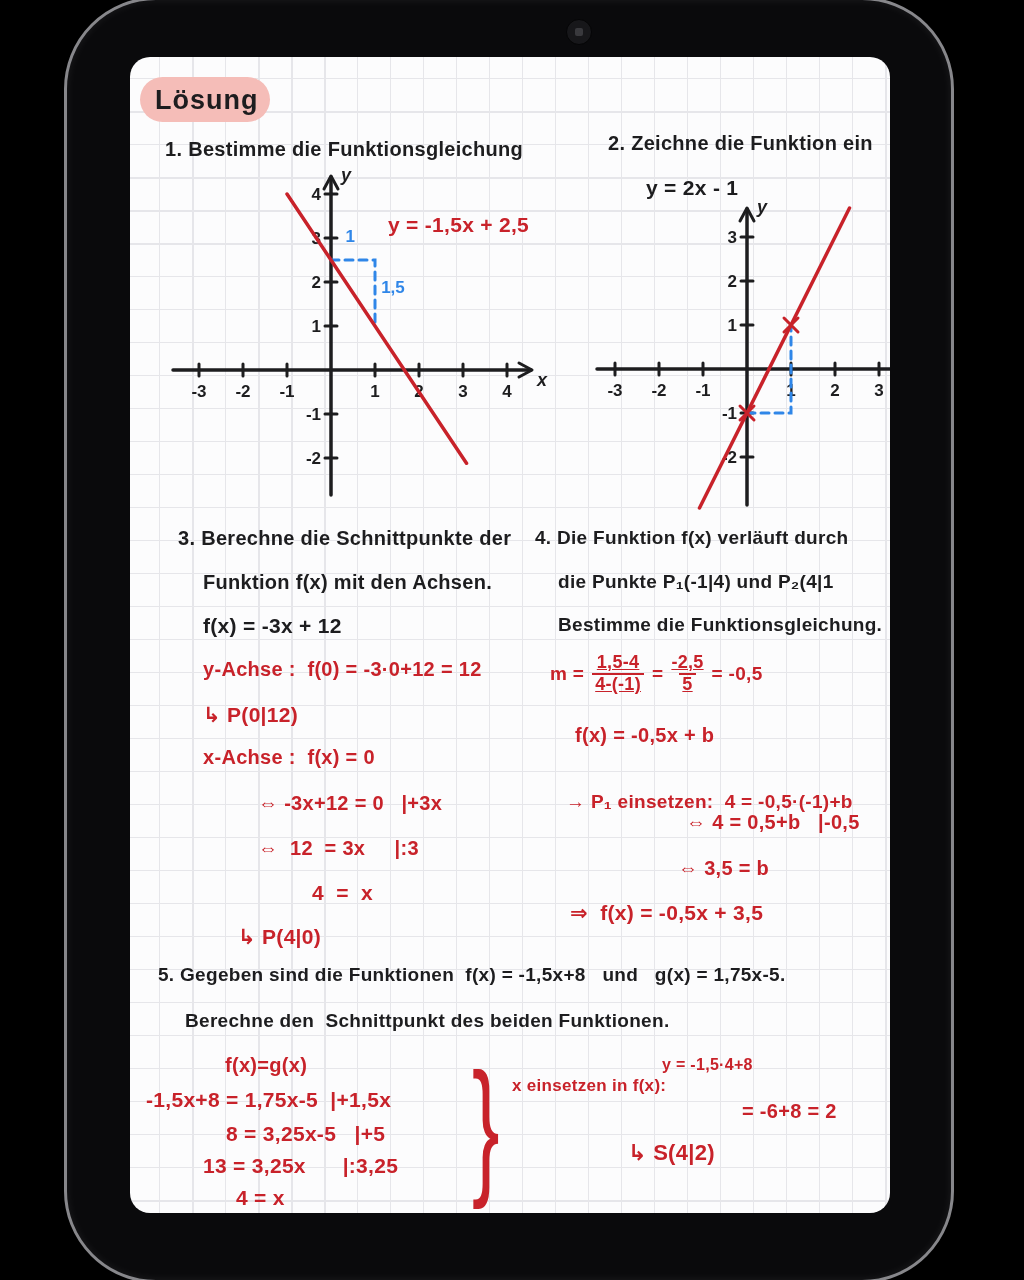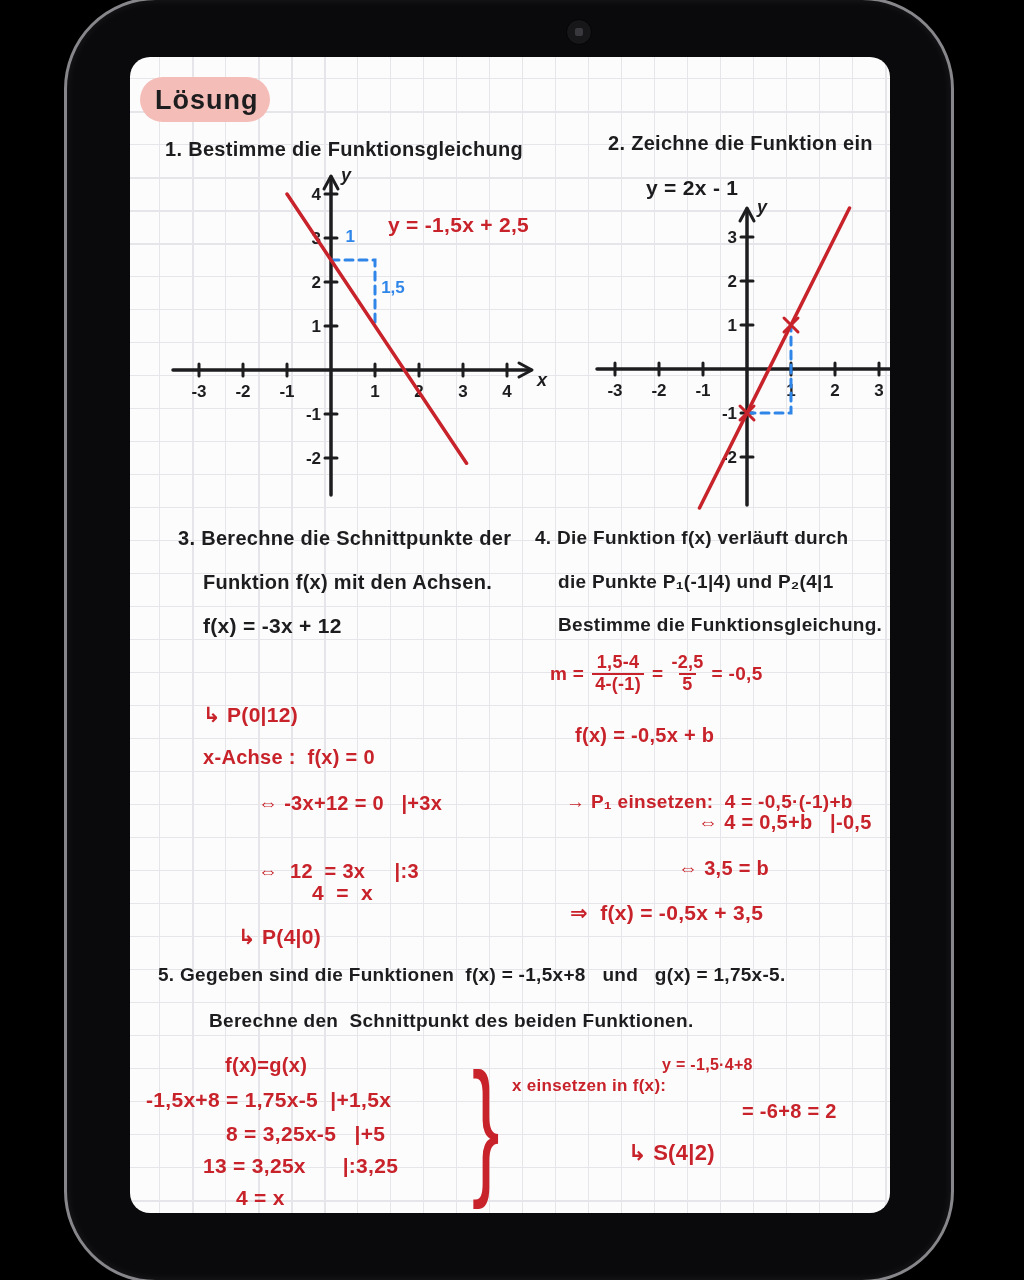--- a/index.html
+++ b/index.html
@@ -33,21 +33,21 @@
   .black{color:#1d1d1f;}
   .red{color:#c8222a;}
   .hl{
     position:absolute;background:#f5bdb8;border-radius:24px;
   }
   .title{font-size:27px;font-weight:bold;letter-spacing:1px;}
   .h{font-weight:bold;}
   svg{position:absolute;overflow:visible;}
   svg text{font-family:"Liberation Sans","DejaVu Sans",sans-serif;}
   .mline{display:flex;align-items:center;gap:8px;font-size:19px;font-weight:bold;}
-  .frac{display:inline-flex;flex-direction:column;align-items:center;line-height:1.05;font-size:18px;}
+  .frac{display:inline-flex;flex-direction:column;align-items:center;line-height:1.05;font-size:18px;text-decoration:underline;}
   .frac .den{border-top:2.5px solid currentColor;padding:0 3px;margin-top:1px;}
   .brace{
     font-size:150px;line-height:175px;font-weight:400;
     transform:scaleX(.55);transform-origin:left center;letter-spacing:0;
   }
 </style>
 </head>
 <body>
 
 <div class="tablet">
@@ -135,47 +135,48 @@
       <line x1="104.47999999999999" y1="313.04" x2="254.52" y2="12.95999999999998" stroke="#c8222a" stroke-width="3.5" stroke-linecap="round"></line>
       <line x1="145" y1="211" x2="159" y2="225" stroke="#c8222a" stroke-width="3" stroke-linecap="round"></line>
       <line x1="145" y1="225" x2="159" y2="211" stroke="#c8222a" stroke-width="3" stroke-linecap="round"></line>
       <line x1="189" y1="123" x2="203" y2="137" stroke="#c8222a" stroke-width="3" stroke-linecap="round"></line>
       <line x1="189" y1="137" x2="203" y2="123" stroke="#c8222a" stroke-width="3" stroke-linecap="round"></line>
     </svg>
 
   <div class="t black h" style="left:48px;top:469px;font-size:20px;">3. Berechne die Schnittpunkte der</div>
   <div class="t black h" style="left:73px;top:513px;font-size:20px;">Funktion f(x) mit den Achsen.</div>
   <div class="t black h" style="left:73px;top:556px;font-size:21px;">f(x) = -3x + 12</div>
+  <div class="t red h" style="left:73px;top:600px;font-size:20px;">y-Achse :  f(0) = -3·0+12 = 12</div>
   <div class="t red h" style="left:73px;top:645px;font-size:21px;">↳ P(0|12)</div>
   <div class="t red h" style="left:73px;top:688px;font-size:20px;">x-Achse :  f(x) = 0</div>
   <div class="t red h" style="left:128px;top:734px;font-size:20px;">⇔ -3x+12 = 0   |+3x</div>
-  <div class="t red h" style="left:128px;top:779px;font-size:20px;margin-top:23px;">⇔  12  = 3x     |:3</div>
+  <div class="t red h" style="left:128px;top:779px;font-size:20px;">⇔  12  = 3x     |:3</div>
   <div class="t red h" style="left:182px;top:823px;font-size:21px;">4  =  x</div>
   <div class="t red h" style="left:108px;top:867px;font-size:21px;">↳ P(4|0)</div>
 
   <div class="t black h" style="left:405px;top:469px;font-size:19px;">4. Die Funktion f(x) verläuft durch</div>
   <div class="t black h" style="left:428px;top:513px;font-size:19px;">die Punkte P₁(-1|4) und P₂(4|1</div>
   <div class="t black h" style="left:428px;top:556px;font-size:19px;">Bestimme die Funktionsgleichung.</div>
 
   <div class="t red mline" style="left:420px;top:596px;">
     <span>m =</span>
     <span class="frac"><span class="num">1,5-4</span><span class="den">4-(-1)</span></span>
     <span>=</span>
     <span class="frac"><span class="num">-2,5</span><span class="den">5</span></span>
     <span>= -0,5</span>
   </div>
 
   <div class="t red h" style="left:445px;top:666px;font-size:20px;">f(x) = -0,5x + b</div>
   <div class="t red h" style="left:436px;top:733px;font-size:19px;">→ P₁ einsetzen:  4 = -0,5·(-1)+b</div>
-  <div class="t red h" style="left:568px;top:753px;font-size:20px;">⇔ 4 = 0,5+b   |-0,5</div>
+  <div class="t red h" style="left:556px;top:753px;font-size:20px;">⇔ 4 = 0,5+b   |-0,5</div>
   <div class="t red h" style="left:548px;top:799px;font-size:20px;">⇔ 3,5 = b</div>
   <div class="t red h" style="left:440px;top:843px;font-size:21px;">⇒  f(x) = -0,5x + 3,5</div>
 
   <div class="t black h" style="left:28px;top:906px;font-size:19px;">5. Gegeben sind die Funktionen  f(x) = -1,5x+8   und   g(x) = 1,75x-5.</div>
-  <div class="t black h" style="left:55px;top:952px;font-size:19px;margin-left:24px;">Berechne den  Schnittpunkt des beiden Funktionen.</div>
+  <div class="t black h" style="left:55px;top:952px;font-size:19px;">Berechne den  Schnittpunkt des beiden Funktionen.</div>
 
   <div class="t red h" style="left:95px;top:996px;font-size:20px;">f(x)=g(x)</div>
   <div class="t red h" style="left:16px;top:1030px;font-size:21px;">-1,5x+8 = 1,75x-5  |+1,5x</div>
   <div class="t red h" style="left:96px;top:1064px;font-size:21px;">8 = 3,25x-5   |+5</div>
   <div class="t red h" style="left:73px;top:1096px;font-size:21px;">13 = 3,25x      |:3,25</div>
   <div class="t red h" style="left:106px;top:1128px;font-size:21px;">4 = x</div>
 
   <div class="t red brace" style="left:342px;top:982px;">}</div>
   <div class="t red h" style="left:382px;top:1018px;font-size:17px;">x einsetzen in f(x):</div>
   <div class="t red h" style="left:532px;top:998px;font-size:16px;">y = -1,5·4+8</div>

